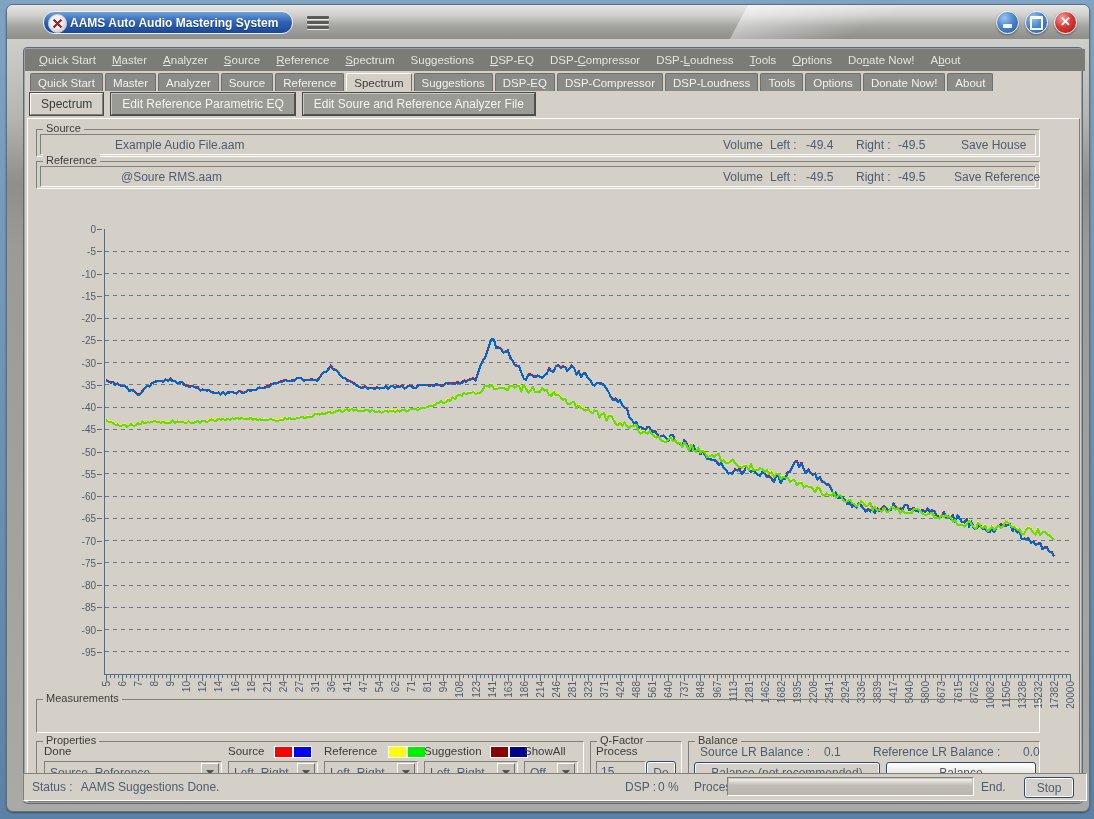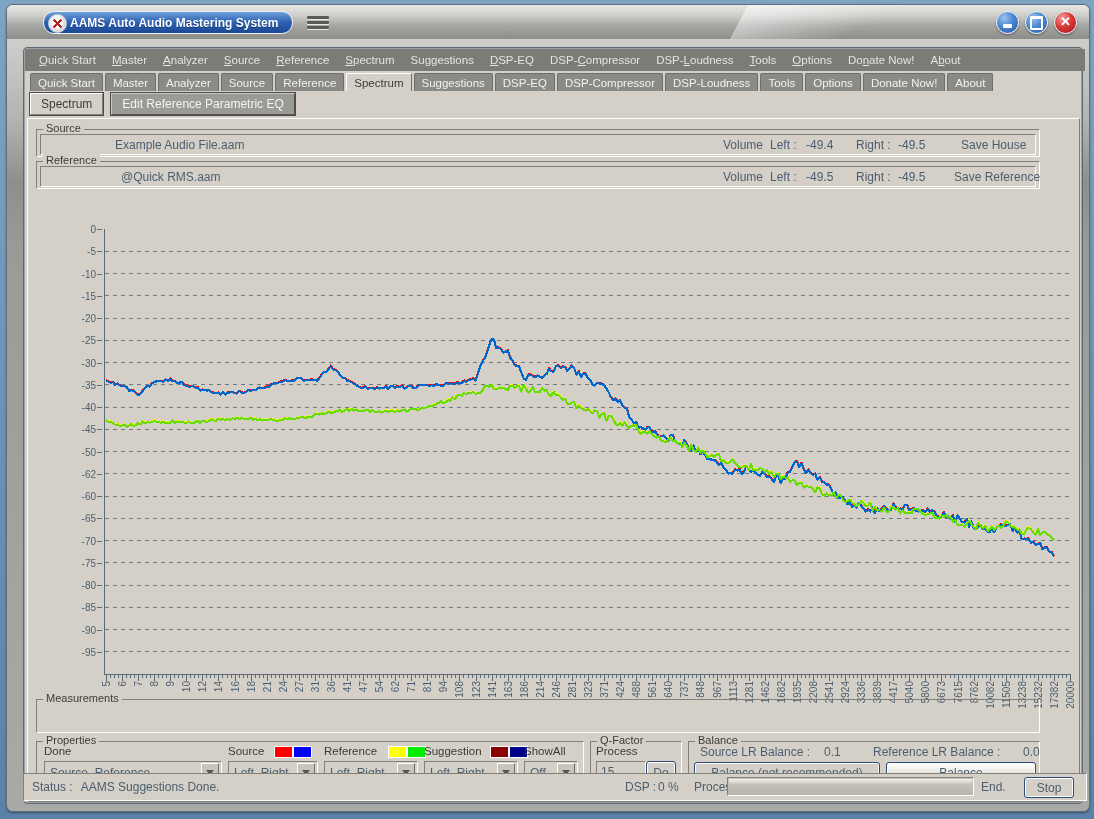--- a/index.html
+++ b/index.html
@@ -238,20 +238,21 @@
           <div class="tab">DSP-Compressor</div>
           <div class="tab">DSP-Loudness</div>
           <div class="tab">Tools</div>
           <div class="tab">Options</div>
           <div class="tab">Donate Now!</div>
           <div class="tab">About</div>
         </div>
       <div class="btnrow" id="btnrow">
           <div class="pbtn">Spectrum</div>
           <div class="pbtn dark">Edit Reference Parametric EQ</div>
+          <div class="pbtn dark">Edit Soure and Reference Analyzer File</div>
         </div>
 
       <div class="panelarea">
 
         <div class="gb" style="left:8px;top:10px;width:1002px;height:26px;">
           <span class="lg">Source</span>
         </div>
         <div class="fieldrow" style="left:12px;top:15px;width:994px;">
           <span class="ftxt" style="margin-left:74px;">Example Audio File.aam</span>
           <span class="ftxt" style="position:absolute;left:682px;">Volume</span>
@@ -259,21 +260,21 @@
           <span class="ftxt" style="position:absolute;left:765px;">-49.4</span>
           <span class="ftxt" style="position:absolute;left:815px;">Right :</span>
           <span class="ftxt" style="position:absolute;left:857px;">-49.5</span>
           <span class="ftxt" style="position:absolute;left:920px;">Save House</span>
         </div>
 
         <div class="gb" style="left:8px;top:42px;width:1002px;height:26px;">
           <span class="lg">Reference</span>
         </div>
         <div class="fieldrow" style="left:12px;top:47px;width:994px;">
-          <span class="ftxt" style="margin-left:80px;">@Quick RMS.aam</span>
+          <span class="ftxt" style="margin-left:80px;">@Soure RMS.aam</span>
           <span class="ftxt" style="position:absolute;left:682px;">Volume</span>
           <span class="ftxt" style="position:absolute;left:729px;">Left :</span>
           <span class="ftxt" style="position:absolute;left:765px;">-49.5</span>
           <span class="ftxt" style="position:absolute;left:815px;">Right :</span>
           <span class="ftxt" style="position:absolute;left:857px;">-49.5</span>
           <span class="ftxt" style="position:absolute;left:913px;">Save Reference</span>
         </div>
 
         <div class="chart">
           <div class="ylabels" id="ylabels">
@@ -292,21 +293,21 @@
               <span style="top: 133.5px;">-30</span>
               <div style="position: absolute; right: 0px; width: 5px; height: 1px; background: rgb(92, 107, 120); top: 133.5px;"></div>
               <span style="top: 155.75px;">-35</span>
               <div style="position: absolute; right: 0px; width: 5px; height: 1px; background: rgb(92, 107, 120); top: 155.75px;"></div>
               <span style="top: 178px;">-40</span>
               <div style="position: absolute; right: 0px; width: 5px; height: 1px; background: rgb(92, 107, 120); top: 178px;"></div>
               <span style="top: 200.25px;">-45</span>
               <div style="position: absolute; right: 0px; width: 5px; height: 1px; background: rgb(92, 107, 120); top: 200.25px;"></div>
               <span style="top: 222.5px;">-50</span>
               <div style="position: absolute; right: 0px; width: 5px; height: 1px; background: rgb(92, 107, 120); top: 222.5px;"></div>
-              <span style="top: 244.75px;">-62</span>
+              <span style="top: 244.75px;">-55</span>
               <div style="position: absolute; right: 0px; width: 5px; height: 1px; background: rgb(92, 107, 120); top: 244.75px;"></div>
               <span style="top: 267px;">-60</span>
               <div style="position: absolute; right: 0px; width: 5px; height: 1px; background: rgb(92, 107, 120); top: 267px;"></div>
               <span style="top: 289.25px;">-65</span>
               <div style="position: absolute; right: 0px; width: 5px; height: 1px; background: rgb(92, 107, 120); top: 289.25px;"></div>
               <span style="top: 311.5px;">-70</span>
               <div style="position: absolute; right: 0px; width: 5px; height: 1px; background: rgb(92, 107, 120); top: 311.5px;"></div>
               <span style="top: 333.75px;">-75</span>
               <div style="position: absolute; right: 0px; width: 5px; height: 1px; background: rgb(92, 107, 120); top: 333.75px;"></div>
               <span style="top: 356px;">-80</span>

